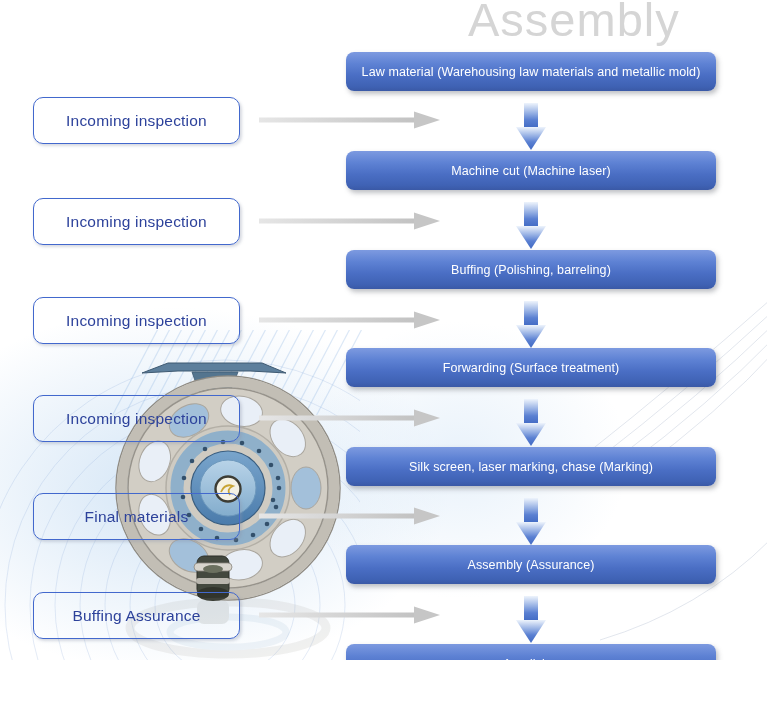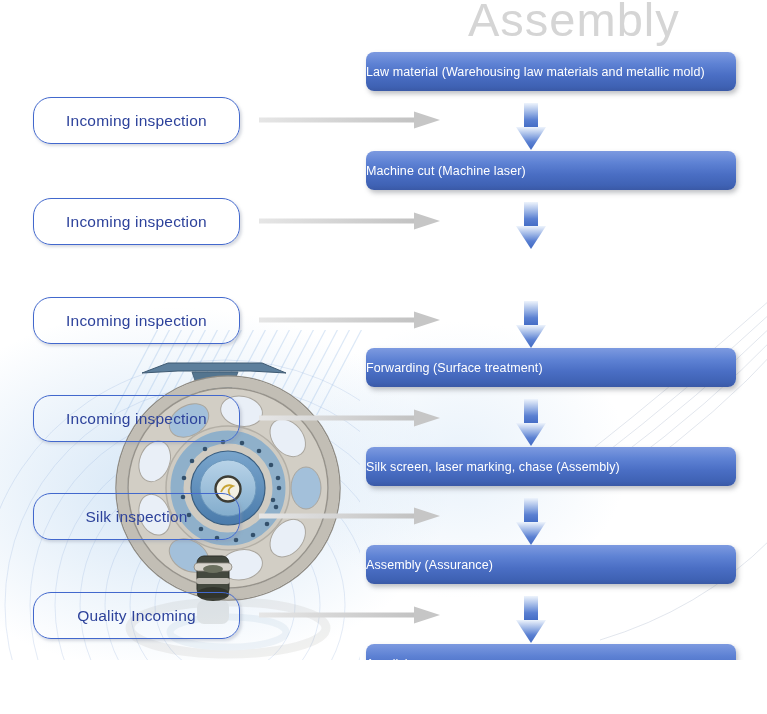--- a/index.html
+++ b/index.html
@@ -16,35 +16,35 @@
     background:radial-gradient(ellipse at center, rgba(214,231,247,0.55) 0%, rgba(214,231,247,0.0) 70%);}
   
   .page-title{
     position:absolute;left:468px;top:-8px;margin:0;
     font-size:47px;font-weight:400;letter-spacing:1px;
     color:#d5d5d5;white-space:nowrap;z-index:2;
   }
   
   .inspect{
     position:absolute;left:33px;width:207px;height:47px;
-    border:1.6px solid #4268cd;border-radius:18px;
+    border:1.6px solid #4268cd;border-radius:10px;
     background:transparent;
     display:flex;align-items:center;justify-content:center;
     box-shadow:1.5px 2px 3px rgba(140,150,170,0.35);
     z-index:6;box-sizing:border-box;
   }
   .inspect span{
     color:#2d429b;font-size:15.5px;letter-spacing:0.2px;
   }
   
   .step{
-    position:absolute;left:366px;width:370px;height:39px;
+    position:absolute;left:346px;width:370px;height:39px;
     border-radius:8px;
     background:linear-gradient(180deg,#7d9ae0 0%,#5e82d4 30%,#4a6ec4 60%,#3f62b4 88%,#3a59a6 100%);
-    display:flex;align-items:center;
+    display:flex;align-items:center;justify-content:center;
     box-shadow:2px 3px 5px rgba(110,115,125,0.45);
     z-index:7;box-sizing:border-box;
   }
   .step span{color:#ffffff;font-size:12.5px;letter-spacing:0.1px;white-space:nowrap;}
   .garrow{position:absolute;left:259px;z-index:6;}
   .darrow{position:absolute;left:514px;z-index:7;}
   svg{display:block;}
   .decor{position:absolute;left:0;top:0;z-index:1;}
   .reel{position:absolute;left:100px;top:356px;z-index:3;}
 </style>
@@ -215,24 +215,24 @@
   <div class="inspect" style="top:198px">
       <span>Incoming inspection</span>
     </div>
   <div class="inspect" style="top:297px">
       <span>Incoming inspection</span>
     </div>
   <div class="inspect" style="top:395px">
       <span>Incoming inspection</span>
     </div>
   <div class="inspect" style="top:493px">
-      <span>Silk inspection</span>
+      <span>Final materials</span>
     </div>
   <div class="inspect" style="top:592px">
-      <span>Quality Incoming</span>
+      <span>Buffing Assurance</span>
     </div>
 
   <svg class="garrow" style="top:110px" width="182" height="20">
       <rect x="0" y="7.5" width="158" height="5" fill="url(#grayGrad)"></rect>
       <polygon points="155,1.5 181,10 155,18.5" fill="#c6c6c6"></polygon>
     </svg>
   <svg class="garrow" style="top:211px" width="182" height="20">
       <rect x="0" y="7.5" width="158" height="5" fill="url(#grayGrad)"></rect>
       <polygon points="155,1.5 181,10 155,18.5" fill="#c6c6c6"></polygon>
     </svg>
@@ -252,25 +252,28 @@
       <rect x="0" y="7.5" width="158" height="5" fill="url(#grayGrad)"></rect>
       <polygon points="155,1.5 181,10 155,18.5" fill="#c6c6c6"></polygon>
     </svg>
 
   <div class="step" style="top:52px">
       <span>Law material (Warehousing law materials and metallic mold)</span>
     </div>
   <div class="step" style="top:151px">
       <span>Machine cut (Machine laser)</span>
     </div>
+  <div class="step" style="top:250px">
+      <span>Buffing (Polishing, barreling)</span>
+    </div>
   <div class="step" style="top:348px">
       <span>Forwarding (Surface treatment)</span>
     </div>
   <div class="step" style="top:447px">
-      <span>Silk screen, laser marking, chase (Assembly)</span>
+      <span>Silk screen, laser marking, chase (Marking)</span>
     </div>
   <div class="step" style="top:545px">
       <span>Assembly (Assurance)</span>
     </div>
   <div class="step" style="top:644px">
       <span>Anodizing</span>
     </div>
 
   <svg class="darrow" style="top:103px" width="34" height="47">
       <rect x="10" y="0" width="14" height="26" fill="url(#blueDown)"></rect>

